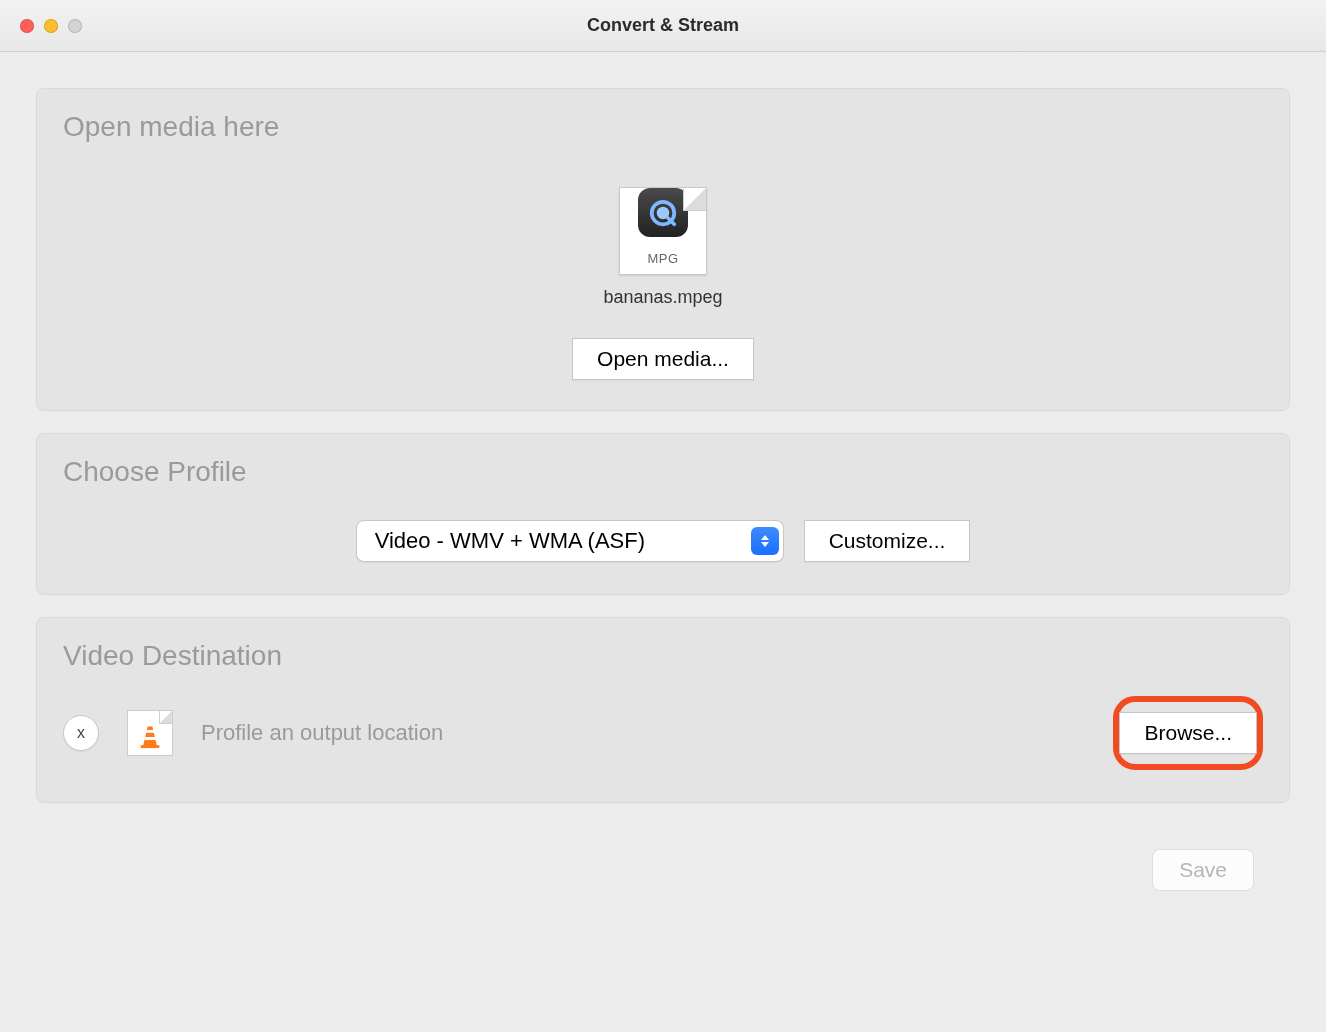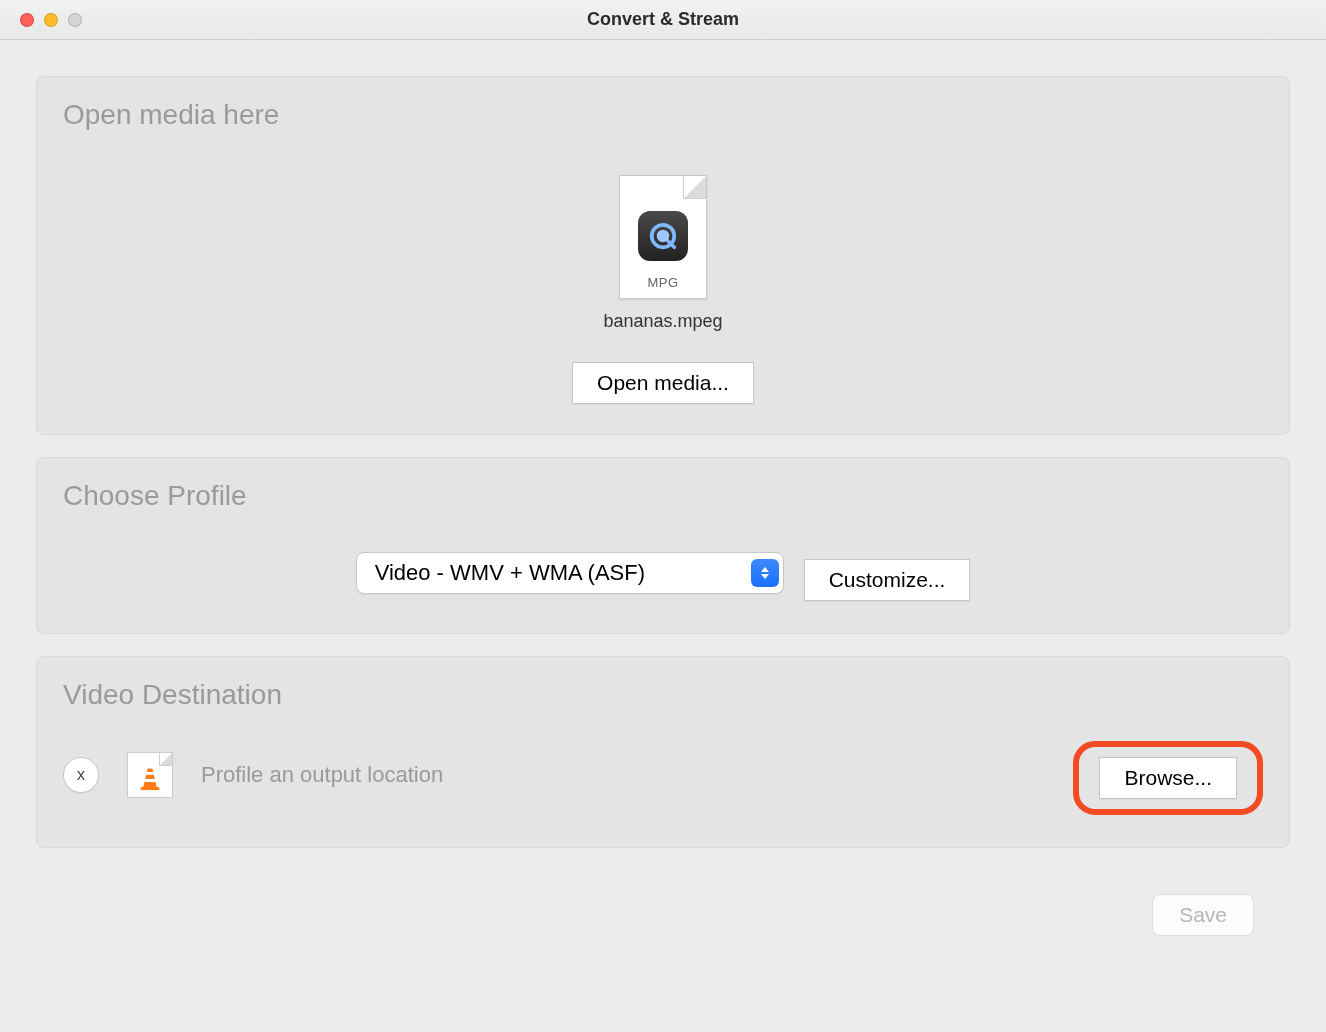--- a/index.html
+++ b/index.html
@@ -4,21 +4,21 @@
   <style>
     * { box-sizing: border-box; margin: 0; padding: 0; }
     body {
       font-family: -apple-system, BlinkMacSystemFont, "Segoe UI", Helvetica, Arial, sans-serif;
       background: #ececec;
       width: 1326px;
       height: 1032px;
       overflow: hidden;
     }
     .titlebar {
-      height: 40px;
+      height: 52px;
       background: linear-gradient(#f2f2f2,#e8e8e8);
       border-bottom: 1px solid #d0d0d0;
       display: flex;
       align-items: center;
       position: relative;
     }
     .traffic-lights {
       display: flex;
       gap: 10px;
       position: absolute;
@@ -56,21 +56,21 @@
       font-weight: 400;
       margin-bottom: 4px;
     }
     .drop-area {
       display: flex;
       flex-direction: column;
       align-items: center;
       padding: 40px 0 8px 0;
     }
     .file-icon {
-      width: 88px; height: 124px;
+      width: 88px; height: 88px;
       background: #fff;
       border: 1px solid #c9c9c9;
       position: relative;
       display: flex;
       flex-direction: column;
       align-items: center;
       justify-content: flex-end;
       padding-bottom: 8px;
       box-shadow: 0 1px 2px rgba(0,0,0,.1);
     }
@@ -150,22 +150,21 @@
     .cone::before {
       content:""; position:absolute; top:0; right:0; width:12px; height:12px;
       background:linear-gradient(135deg,#fff 0 48%, #dcdcdc 52% 100%);
       border-left:1px solid #d0d0d0; border-bottom:1px solid #d0d0d0;
     }
     .cone svg { width:28px; height:28px; margin-bottom:4px; }
     .dest-hint { font-size:22px; color:#9a9a9a; flex:1; }
     .browse-wrap {
       border:6px solid #f24a22;
       border-radius:22px;
-      padding:10px 20px;
-      margin-top:6px;
+      padding:10px 0;
     }
     .footer {
       display:flex; justify-content:flex-end; padding: 24px 36px 0 0; align-items: center;
     }
     .save-btn {
       padding:8px 26px; font-size:21px;
       background:#fcfcfc; border:1px solid #dedede; border-radius:8px;
       color:#b6b6b6; cursor:default;
     }
   </style>
@@ -204,21 +203,21 @@
   <div class="panel">
     <div class="panel-title">Choose Profile</div>
     <div class="profile-row">
       <div class="select-wrap">
         <div class="select-display">Video - WMV + WMA (ASF)</div>
         <div class="select-chevrons">
           <div class="chev up"></div>
             <div class="chev down"></div>
         </div>
       </div>
-      <button class="button" style="margin-top:15px">Customize...</button>
+      <button class="button" style="margin-top:0">Customize...</button>
     </div>
   </div>
 
   <div class="panel">
     <div class="panel-title">Video Destination</div>
     <div class="dest-row">
       <div class="x-btn">x</div>
       <div class="cone">
         <svg viewBox="0 0 24 24">
             <path d="M10 3 L14 3 L18 20 L6 20 Z" fill="#ff7a18"></path>

